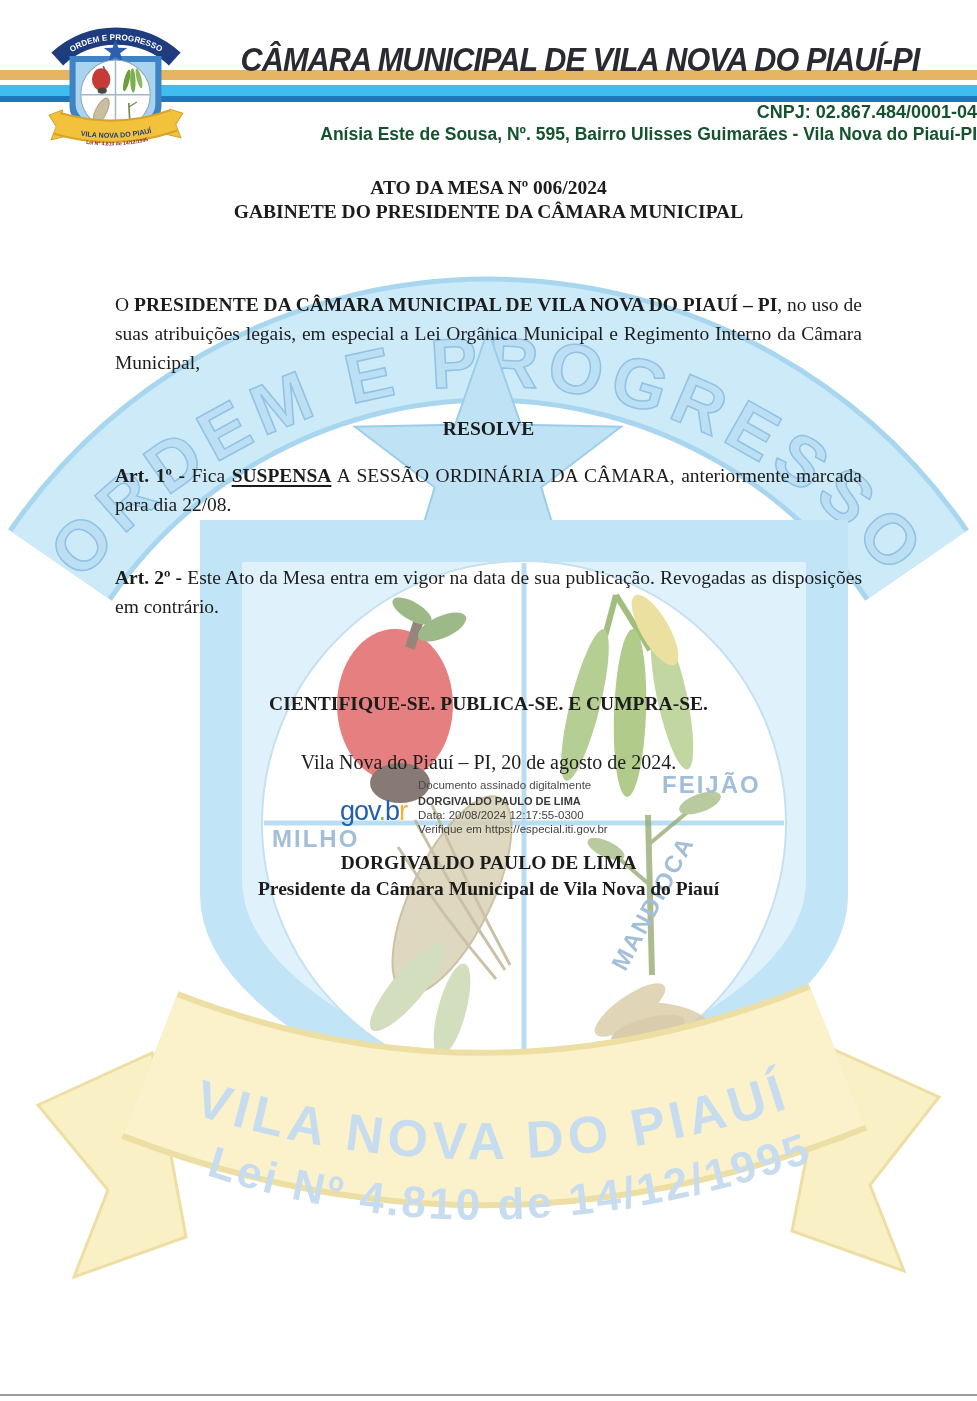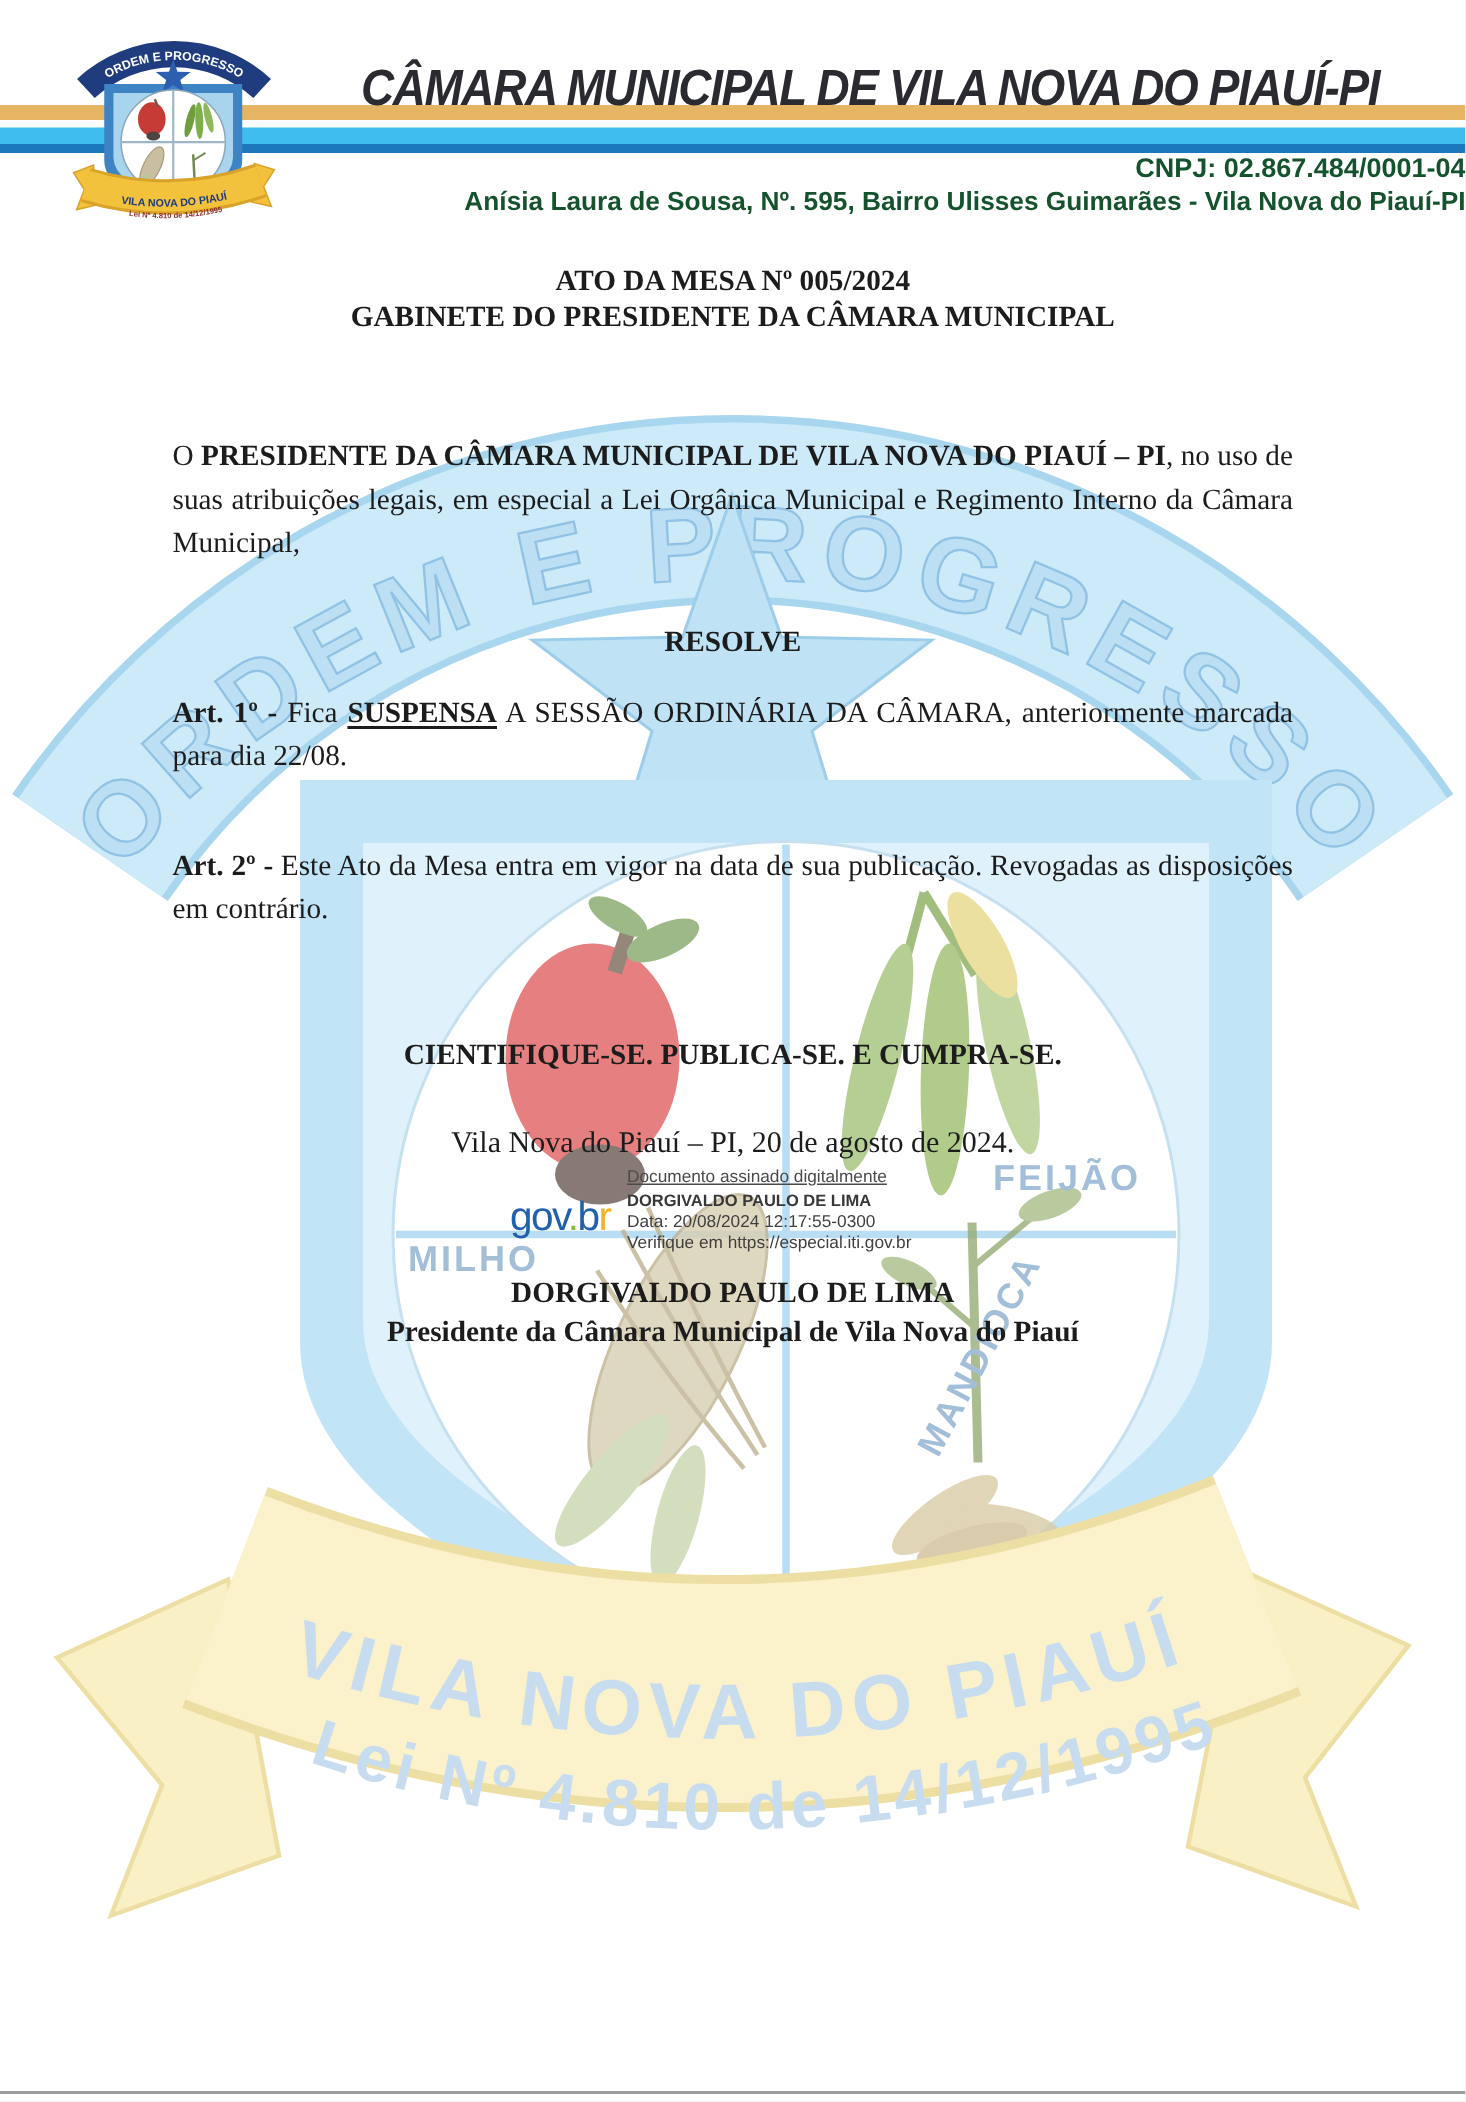--- a/index.html
+++ b/index.html
@@ -39,21 +39,21 @@
   .art1{top:461px;}
   .art2{top:563px;}
   .closing{top:689px;font-weight:bold;}
   .dateline{top:748px;font-size:20px;}
   .emph-underline{font-weight:bold;text-decoration:underline;text-decoration-thickness:2px;text-underline-offset:3px;}
   .sig-name{top:848px;font-weight:bold;}
   .sig-role{top:874px;font-weight:bold;font-family:Liberation Serif, serif;}
   
   .stamp{position:absolute;left:337px;top:779px;width:320px;z-index:2;
     font-family:"Liberation Sans","DejaVu Sans",sans-serif;}
-  .stamp-note{margin-left:81px;font-size:11.5px;color:#4a4a4a;text-decoration:underline;}
+  .stamp-note{margin-left:81px;font-size:11.5px;color:#4a4a4a;}
   .stamp-row{display:flex;align-items:flex-start;margin-top:3px;}
   .govbr-logo{width:70px;margin-right:11px;margin-top:4px;font-size:27px;font-weight:normal;
     letter-spacing:-1px;line-height:1;text-align:right;}
   .gv-blue{color:#2160ae;}
   .gv-green{color:#86bc42;}
   .gv-yellow{color:#f3b229;}
   .stamp-col{font-size:11.5px;color:#3f3f3f;line-height:14px;}
   .stamp-name{font-weight:bold;font-size:11px;color:#383838;}
   
   .page-edge{position:absolute;left:0;top:1394px;width:977px;height:2px;background:#9b9b9b;z-index:4;}
@@ -187,24 +187,24 @@
     <text font-family="Liberation Sans, DejaVu Sans, sans-serif" font-size="7" font-weight="bold" fill="#1e3c7e">
       <textPath href="#crest-rib1" startOffset="50%" text-anchor="middle">VILA NOVA DO PIAUÍ</textPath>
     </text>
     <text font-family="Liberation Sans, DejaVu Sans, sans-serif" font-size="5" font-weight="bold" fill="#8b2a2a">
       <textPath href="#crest-rib2" startOffset="50%" text-anchor="middle">Lei Nº 4.810 de 14/12/1995</textPath>
     </text>
   </svg>
 
   <div class="hdr-title">CÂMARA MUNICIPAL DE VILA NOVA DO PIAUÍ-PI</div>
   <div class="hdr-cnpj">CNPJ: 02.867.484/0001-04</div>
-  <div class="hdr-addr">Anísia Laura de Sousa, Nº. 595, Bairro Ulisses Guimarães - Vila Nova do Piauí-PI</div>
+  <div class="hdr-addr">Anísia Este de Sousa, Nº. 595, Bairro Ulisses Guimarães - Vila Nova do Piauí-PI</div>
 
   <div class="blk doc-title center">
-    <div>ATO DA MESA Nº 005/2024</div>
+    <div>ATO DA MESA Nº 006/2024</div>
     <div>GABINETE DO PRESIDENTE DA CÂMARA MUNICIPAL</div>
   </div>
 
   <div class="blk resolve center">RESOLVE</div>
 
   <div class="blk para-open justify">
     <span>O </span><span class="bold">PRESIDENTE DA CÂMARA MUNICIPAL DE VILA NOVA DO PIAUÍ – PI</span><span>, no uso de suas atribuições legais, em especial a Lei Orgânica Municipal e Regimento Interno da Câmara Municipal,</span>
   </div>
 
   <div class="blk art1 justify">

